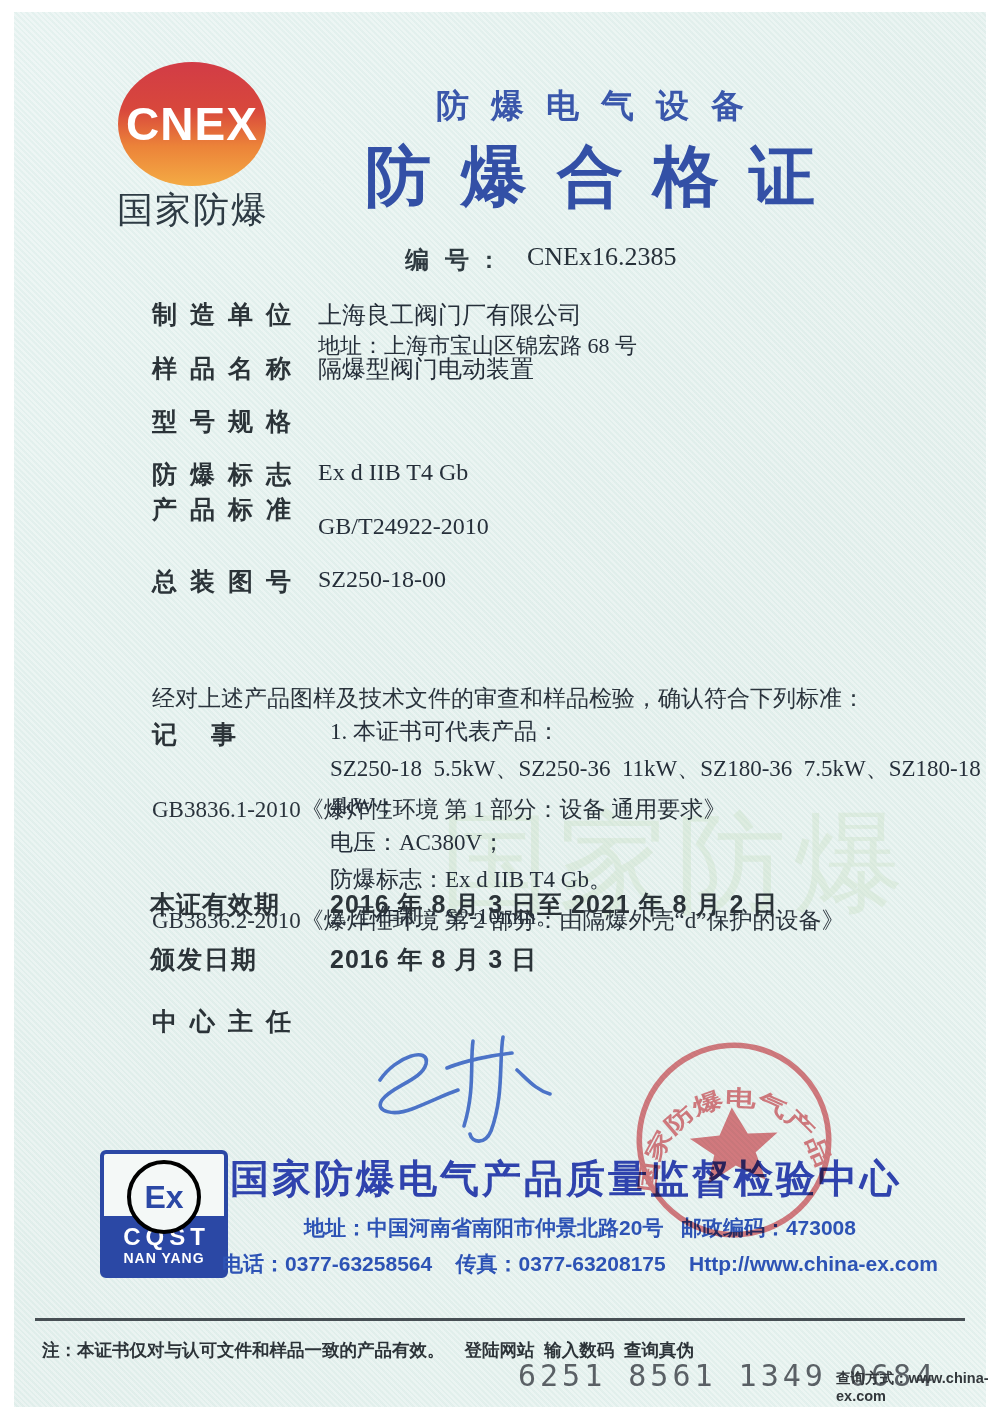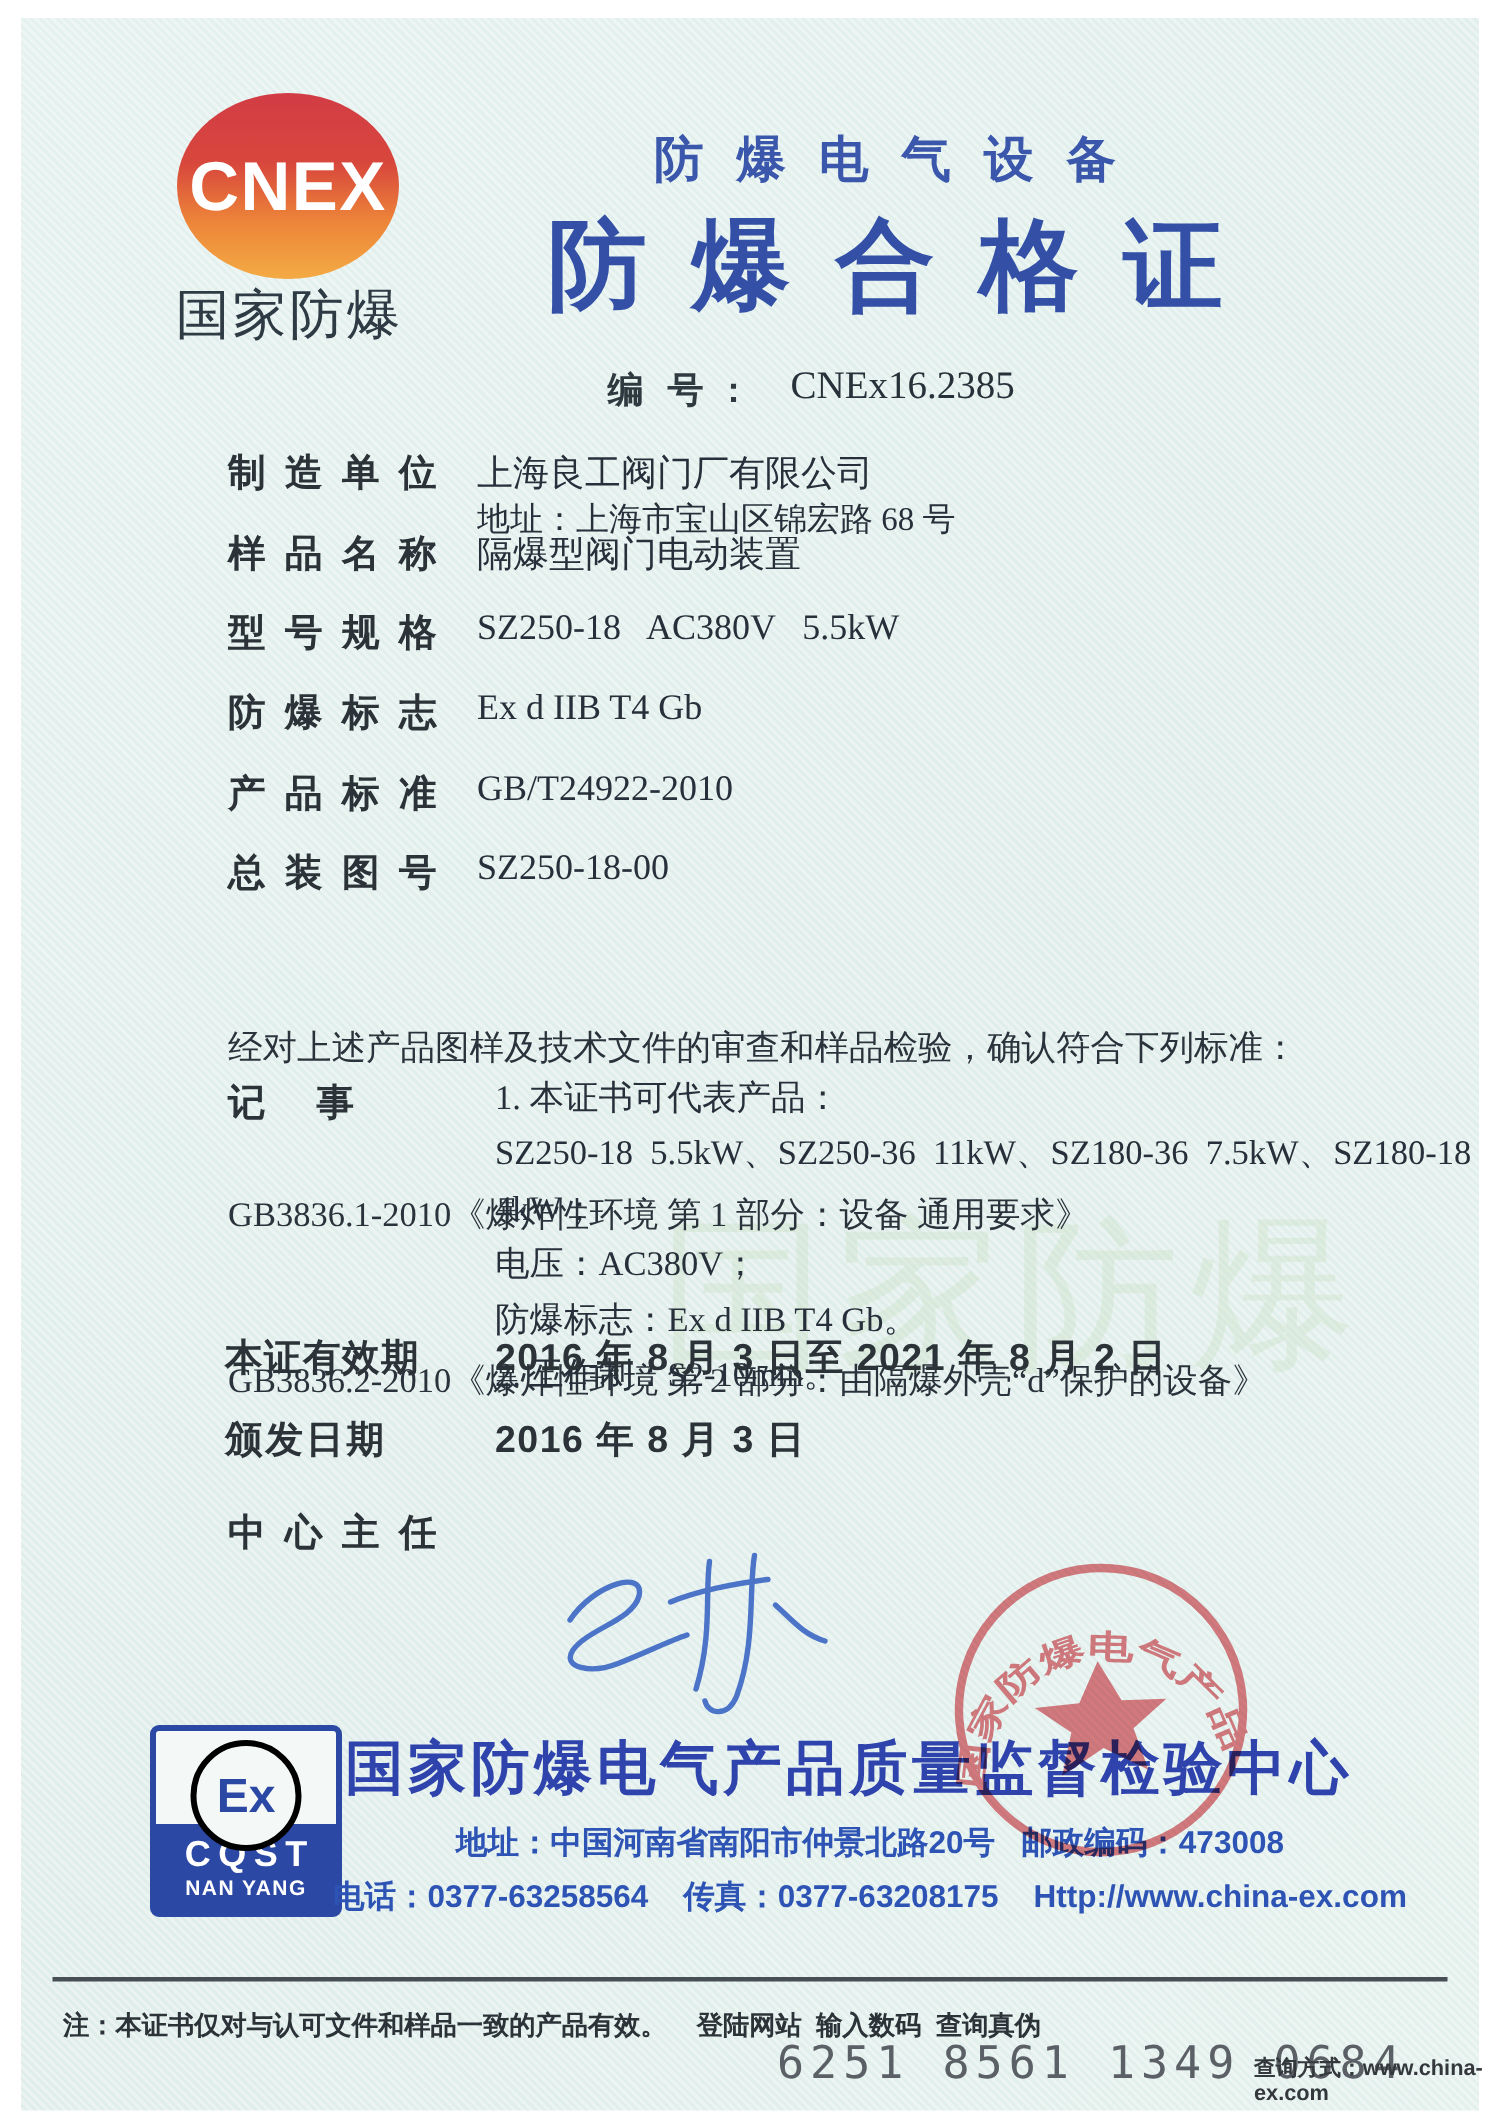--- a/index.html
+++ b/index.html
@@ -86,26 +86,25 @@
   <div class="abs certno-value">CNEx16.2385</div>
 
   <div class="abs flabel" style="left:152px;top:298px;">制造单位</div>
   <div class="abs fvalue" style="left:318px;top:299px;">上海良工阀门厂有限公司</div>
   <div class="abs fextra" style="left:318px;top:331px;">地址：上海市宝山区锦宏路 68 号</div>
 
   <div class="abs flabel" style="left:152px;top:352px;">样品名称</div>
   <div class="abs fvalue" style="left:318px;top:353px;">隔爆型阀门电动装置</div>
 
   <div class="abs flabel" style="left:152px;top:405px;">型号规格</div>
-  <div class="abs fvalue" style="left:318px;top:406px;">SZ250-18   AC380V   5.5kW</div>
 
   <div class="abs flabel" style="left:152px;top:458px;">防爆标志</div>
   <div class="abs fvalue" style="left:318px;top:459px;">Ex d IIB T4 Gb</div>
 
-  <div class="abs flabel" style="left:152px;top:512px;">产品标准</div>
+  <div class="abs flabel" style="left:152px;top:493px;">产品标准</div>
   <div class="abs fvalue" style="left:318px;top:513px;">GB/T24922-2010</div>
 
   <div class="abs flabel" style="left:152px;top:565px;">总装图号</div>
   <div class="abs fvalue" style="left:318px;top:566px;">SZ250-18-00</div>
 
   <div class="abs statement">
     <div>经对上述产品图样及技术文件的审查和样品检验，确认符合下列标准：</div>
     <div>GB3836.1-2010《爆炸性环境 第 1 部分：设备 通用要求》</div>
     <div>GB3836.2-2010《爆炸性环境 第 2 部分：由隔爆外壳“d”保护的设备》</div>
   </div>

